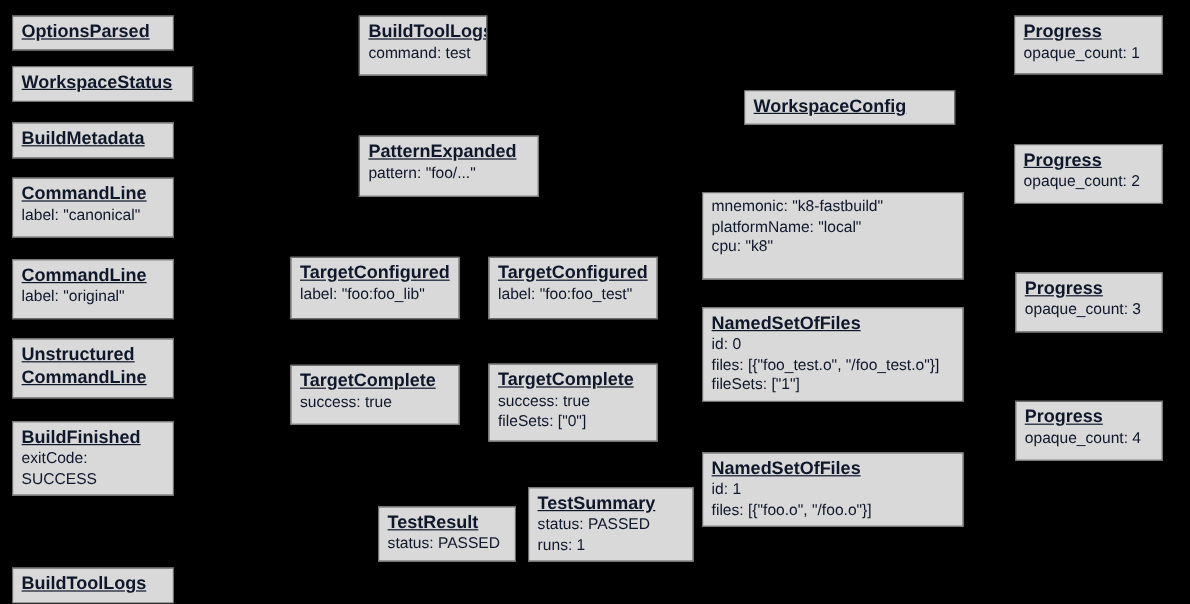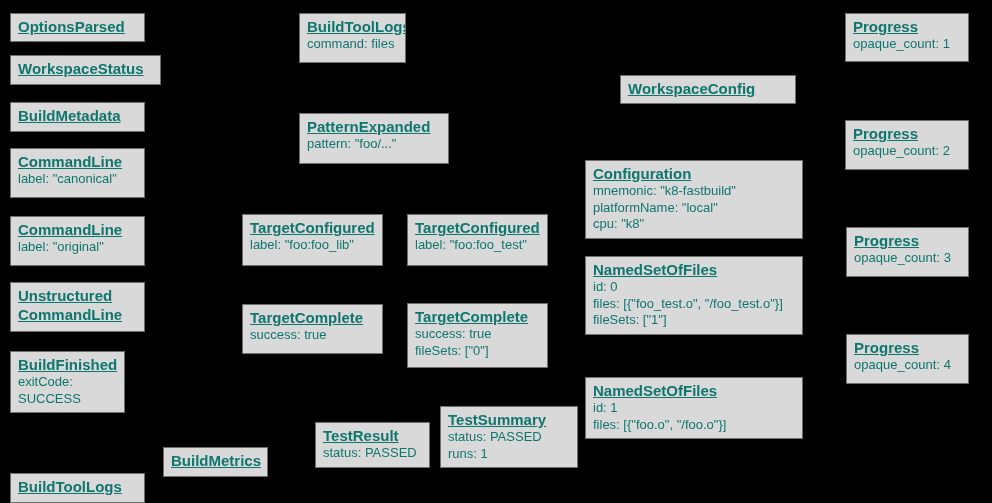--- a/index.html
+++ b/index.html
@@ -10,21 +10,21 @@
     background: #000;
     overflow: hidden;
     font-family: "Liberation Sans", sans-serif;
   }
   .node {
     position: absolute;
     box-sizing: border-box;
     background: #d9d9d9;
     border: 1px solid #6e6e6e;
     padding: 3px 7px 5px 7px;
-    color: #0f766e;
+    color: #0f172a;
     overflow: hidden;
   }
   .node-title {
     font-size: 15px;
     line-height: 19px;
     font-weight: bold;
     text-decoration: underline;
     white-space: pre-line;
   }
   .node-body {
@@ -58,36 +58,33 @@
   <div class="node" style="left:10px;top:216px;width:135px;min-height:50px">
     <div class="node-title">CommandLine</div>
     <div class="node-body">label: "original"</div>
   </div>
 
   <div class="node" style="left:10px;top:282px;width:135px;min-height:50px">
     <div class="node-title">Unstructured
 CommandLine</div>
   </div>
 
-  <div class="node" style="left:10px;top:351px;width:115px;min-height:50px">
+  <div class="node" style="left:10px;top:351px;width:135px;min-height:50px">
     <div class="node-title">BuildFinished</div>
     <div class="node-body">exitCode: SUCCESS</div>
   </div>
 
   <div class="node" style="left:10px;top:473px;width:135px;min-height:30px">
     <div class="node-title">BuildToolLogs</div>
   </div>
 
-  <div class="node" style="left:163px;top:447px;width:105px;min-height:30px">
-    <div class="node-title">BuildMetrics</div>
-  </div>
 
   <div class="node" style="left:299px;top:13px;width:107px;min-height:50px">
     <div class="node-title">BuildToolLogs</div>
-    <div class="node-body">command: files</div>
+    <div class="node-body">command: test</div>
   </div>
 
   <div class="node" style="left:299px;top:113px;width:150px;min-height:51px">
     <div class="node-title">PatternExpanded</div>
     <div class="node-body">pattern: "foo/..."</div>
   </div>
 
   <div class="node" style="left:242px;top:214px;width:141px;min-height:52px">
     <div class="node-title">TargetConfigured</div>
     <div class="node-body">label: "foo:foo_lib"</div>
@@ -118,21 +115,20 @@
     <div class="node-title">TestSummary</div>
     <div class="node-body">status: PASSED
 runs: 1</div>
   </div>
 
   <div class="node" style="left:620px;top:75px;width:176px;min-height:28px">
     <div class="node-title">WorkspaceConfig</div>
   </div>
 
   <div class="node" style="left:585px;top:160px;width:218px;min-height:73px">
-    <div class="node-title">Configuration</div>
     <div class="node-body">mnemonic: "k8-fastbuild"
 platformName: "local"
 cpu: "k8"</div>
   </div>
 
   <div class="node" style="left:585px;top:256px;width:218px;min-height:73px">
     <div class="node-title">NamedSetOfFiles</div>
     <div class="node-body">id: 0
 files: [{"foo_test.o", "/foo_test.o"}]
 fileSets: ["1"]</div>

